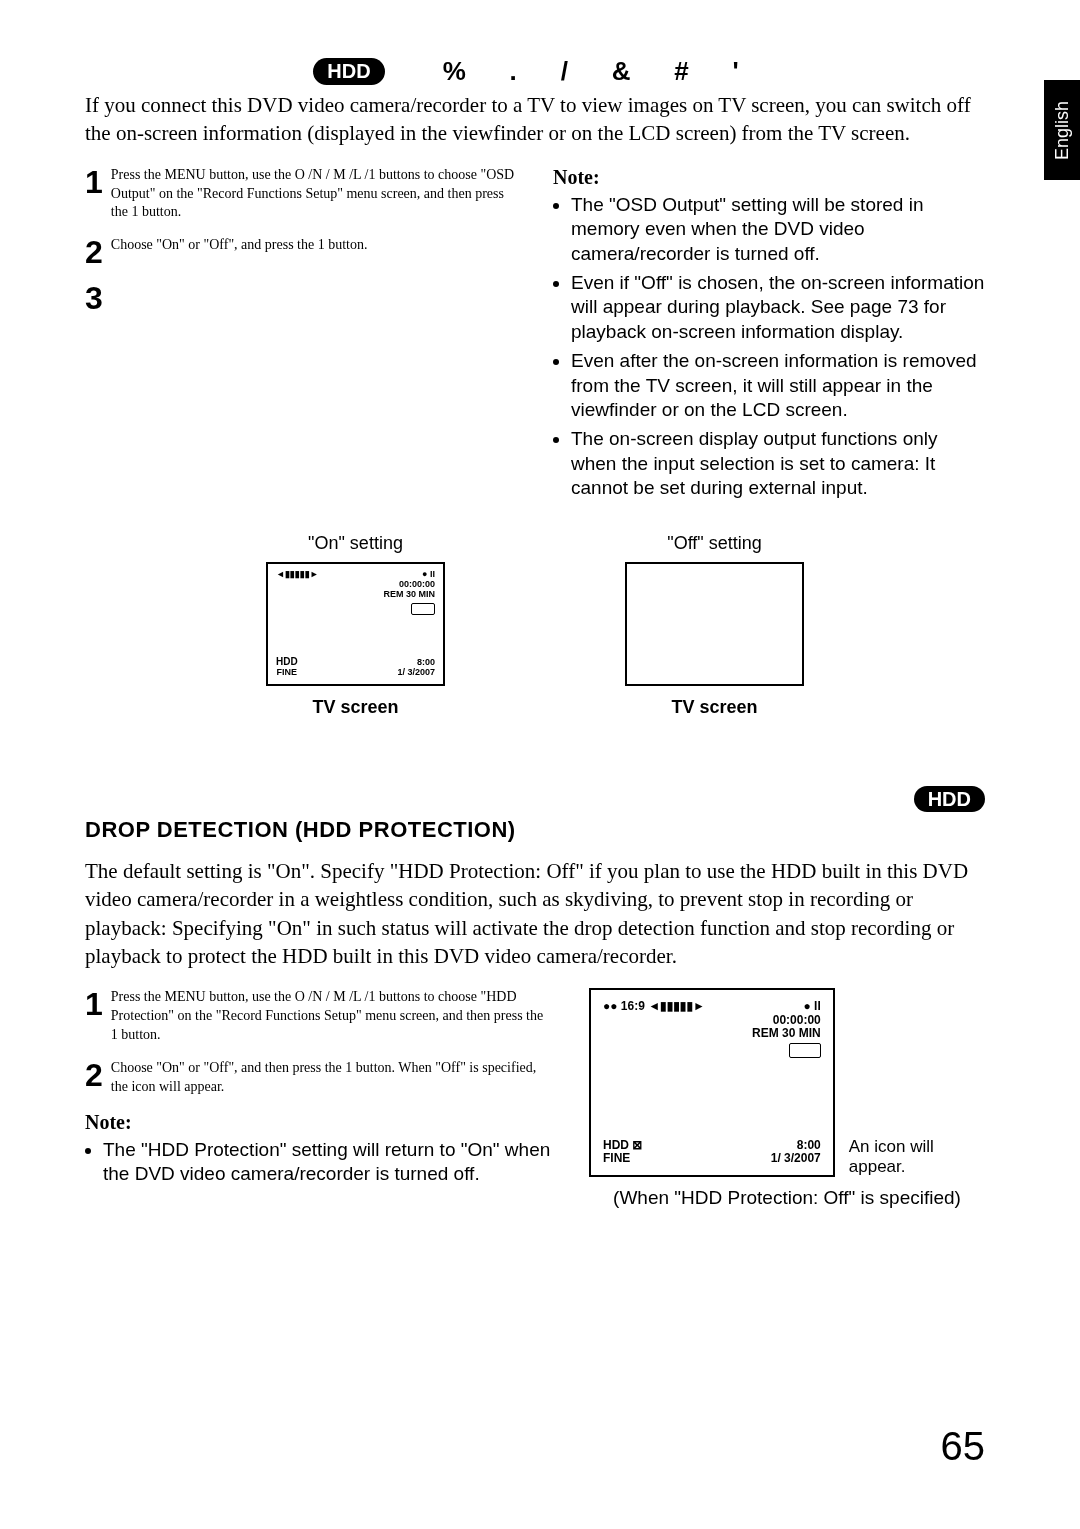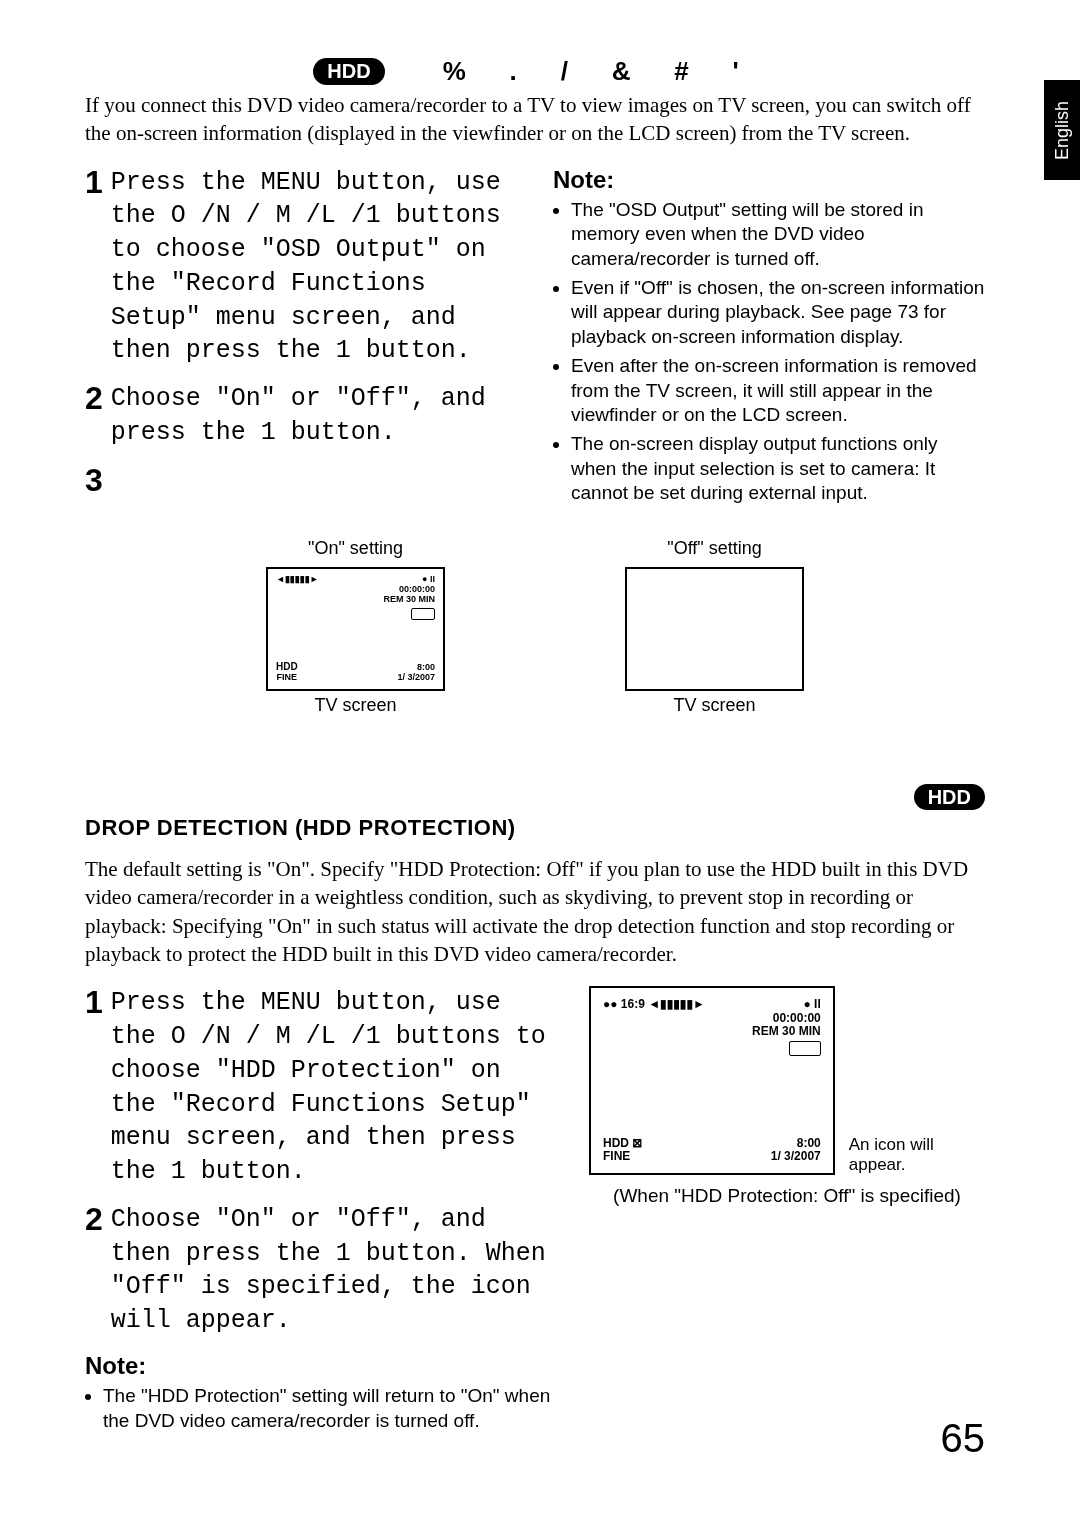--- a/index.html
+++ b/index.html
@@ -8,49 +8,49 @@
   .lang-tab { position: absolute; top: 80px; right: 0; width: 36px; height: 100px; background: #000; color: #fff; writing-mode: vertical-rl; transform: rotate(180deg); display: flex; align-items: center; justify-content: center; font-size: 18px; }
   .media-row { display: flex; align-items: center; justify-content: center; gap: 40px; margin-bottom: 4px; font-size: 28px; font-weight: bold; }
   .hdd-badge { background: #000; color: #fff; border-radius: 14px; padding: 2px 14px; font-size: 20px; font-weight: bold; }
   .media-icons span { margin: 0 18px; font-size: 26px; }
   .h-section { font-size: 22px; font-weight: bold; letter-spacing: 0.5px; margin: 6px 0 14px; }
   .para { font-family: "Palatino Linotype", Palatino, Georgia, serif; font-size: 21px; line-height: 1.35; margin-bottom: 18px; }
   .two-col { display: flex; gap: 36px; }
   .col { flex: 1 1 50%; min-width: 0; }
   .step { display: flex; align-items: flex-start; margin-bottom: 14px; }
   .step-num { font-family: Arial, Helvetica, sans-serif; font-size: 32px; font-weight: bold; line-height: 1; margin-right: 8px; }
-  .step-text { font-family: Liberation Mono, monospace; font-size: 25px; line-height: 1.35; }
-  .note-head { font-weight: bold; font-size: 24px; }
+  .step-text { font-family: Liberation Serif, serif; font-size: 14px; line-height: 1.35; }
+  .note-head { font-weight: bold; font-size: 20px; font-family: Liberation Serif, serif; }
   .note-list { margin: 4px 0 0; padding-left: 18px; font-size: 19px; line-height: 1.3; }
   .note-list li { margin-bottom: 4px; }
   .screens-row { display: flex; justify-content: center; gap: 180px; margin-top: 28px; }
   .screen-block { text-align: center; }
   .screen-label { font-size: 18px; margin-bottom: 8px; }
   .tv { width: 175px; height: 120px; border: 2px solid #000; margin: 0 auto; position: relative; }
-  .tv-caption { font-size: 18px; margin-top: 4px; }
+  .tv-caption { font-size: 18px; margin-top: 11px; font-weight: bold; }
   .tv .corner { position: absolute; font-size: 9px; line-height: 1.1; font-weight: bold; }
   .tv .tl { top: 6px; left: 8px; }
   .tv .tr { top: 6px; right: 8px; text-align: right; }
   .tv .bl { bottom: 6px; left: 8px; }
   .tv .br { bottom: 6px; right: 8px; text-align: right; }
   .batt { display:inline-block; width: 22px; height: 10px; border: 1px solid #000; border-radius: 2px; margin-top: 3px; }
   .section2 { margin-top: 70px; }
   .hdd-right { text-align: right; margin-bottom: 6px; }
   .left-col-wide { flex: 0 0 52%; }
   .right-col { flex: 1; }
   .big-tv { width: 260px; height: 185px; border: 2px solid #000; margin: 0 auto; position: relative; }
   .big-tv .corner { position: absolute; font-size: 12px; font-weight: bold; line-height: 1.1; }
   .big-tv .tl { top: 10px; left: 12px; }
   .big-tv .tr { top: 10px; right: 12px; text-align: right; }
   .big-tv .bl { bottom: 10px; left: 12px; }
   .big-tv .br { bottom: 10px; right: 12px; text-align: right; }
   .annot { font-size: 17px; margin-left: 14px; }
   .annot-wrap { display: flex; align-items: flex-end; justify-content: center; }
   .big-caption { text-align: center; font-size: 19px; margin-top: 10px; }
-  .page-num { position: absolute; bottom: 68px; right: 95px; font-size: 40px; font-weight: normal; font-family: Arial, Helvetica, sans-serif; }
+  .page-num { position: absolute; bottom: 60px; right: 95px; font-size: 40px; font-weight: normal; font-family: Arial, Helvetica, sans-serif; }
   .note-under { font-size: 19px; line-height: 1.3; padding-left: 18px; margin-top: 4px; }
   .note-under li { margin-bottom: 4px; }
   .hdd-icon-sm { font-size: 10px; display:inline-block; }
 </style>
 </head>
 <body>
 
 <div class="page">
   <div class="lang-tab">English</div>
 

